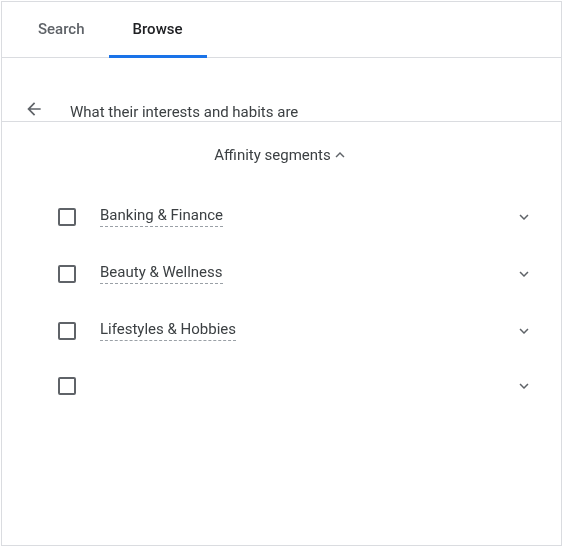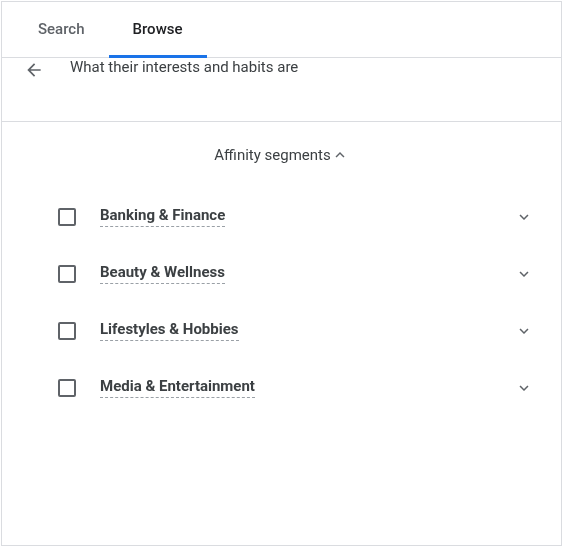--- a/index.html
+++ b/index.html
@@ -37,21 +37,21 @@
   }
   .tab.active::after {
     content: "";
     position: absolute;
     left: 0; right: 0; bottom: -1px;
     height: 3px;
     background: #1a73e8;
   }
   .breadcrumb {
     display: flex;
-    align-items: flex-start;
+    align-items: flex-end;
     height: 64px;
     padding: 0 20px;
     border-bottom: 1px solid #dadce0;
   }
   .back-icon {
     width: 24px; height: 24px;
     display: flex; align-items: center; justify-content: center;
     margin-right: 24px;
     cursor: pointer;
   }
@@ -91,21 +91,20 @@
     margin-right: 24px;
     cursor: pointer;
     flex-shrink: 0;
   }
   .item-label {
     font-size: 15px;
     color: #3c4043;
     border-bottom: 1px dashed #9aa0a6;
     padding-bottom: 2px;
     cursor: help;
-    font-weight: bold;
   }
   .item-spacer { flex: 1; }
 </style>
 </head>
 <body>
 
 <div class="container">
 
   <div class="tabs">
     <div class="tab">Search</div>
@@ -159,21 +158,20 @@
         <span class="item-label">Lifestyles &amp; Hobbies</span>
         <span class="item-spacer"></span>
         <span class="chev">
           <svg viewBox="0 0 24 24">
               <path d="M7.41 8.59 12 13.17l4.59-4.58L18 10l-6 6-6-6z"></path>
             </svg>
         </span>
       </div>
       <div class="item">
         <div class="checkbox"></div>
-        <span class="item-label">Media &amp; Entertainment</span>
         <span class="item-spacer"></span>
         <span class="chev">
           <svg viewBox="0 0 24 24">
               <path d="M7.41 8.59 12 13.17l4.59-4.58L18 10l-6 6-6-6z"></path>
             </svg>
         </span>
       </div>
     </div>
   </div>
 </div>

